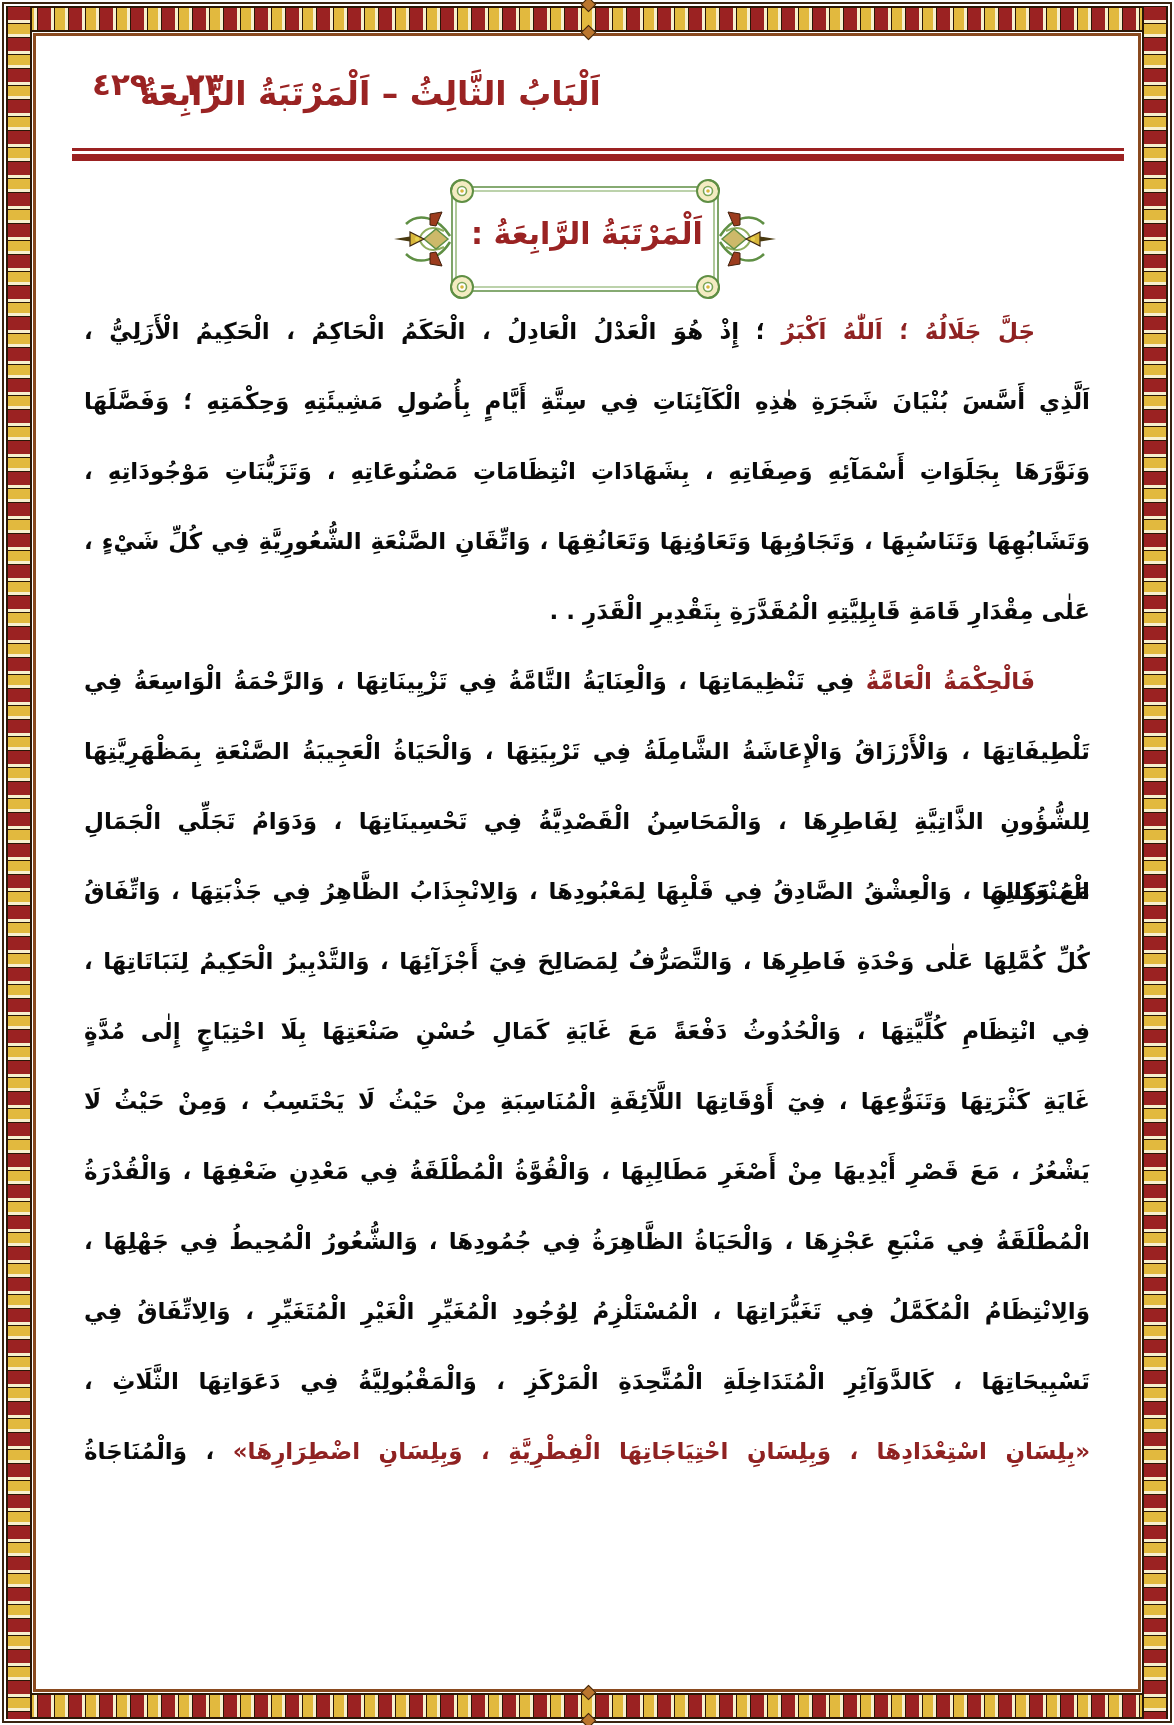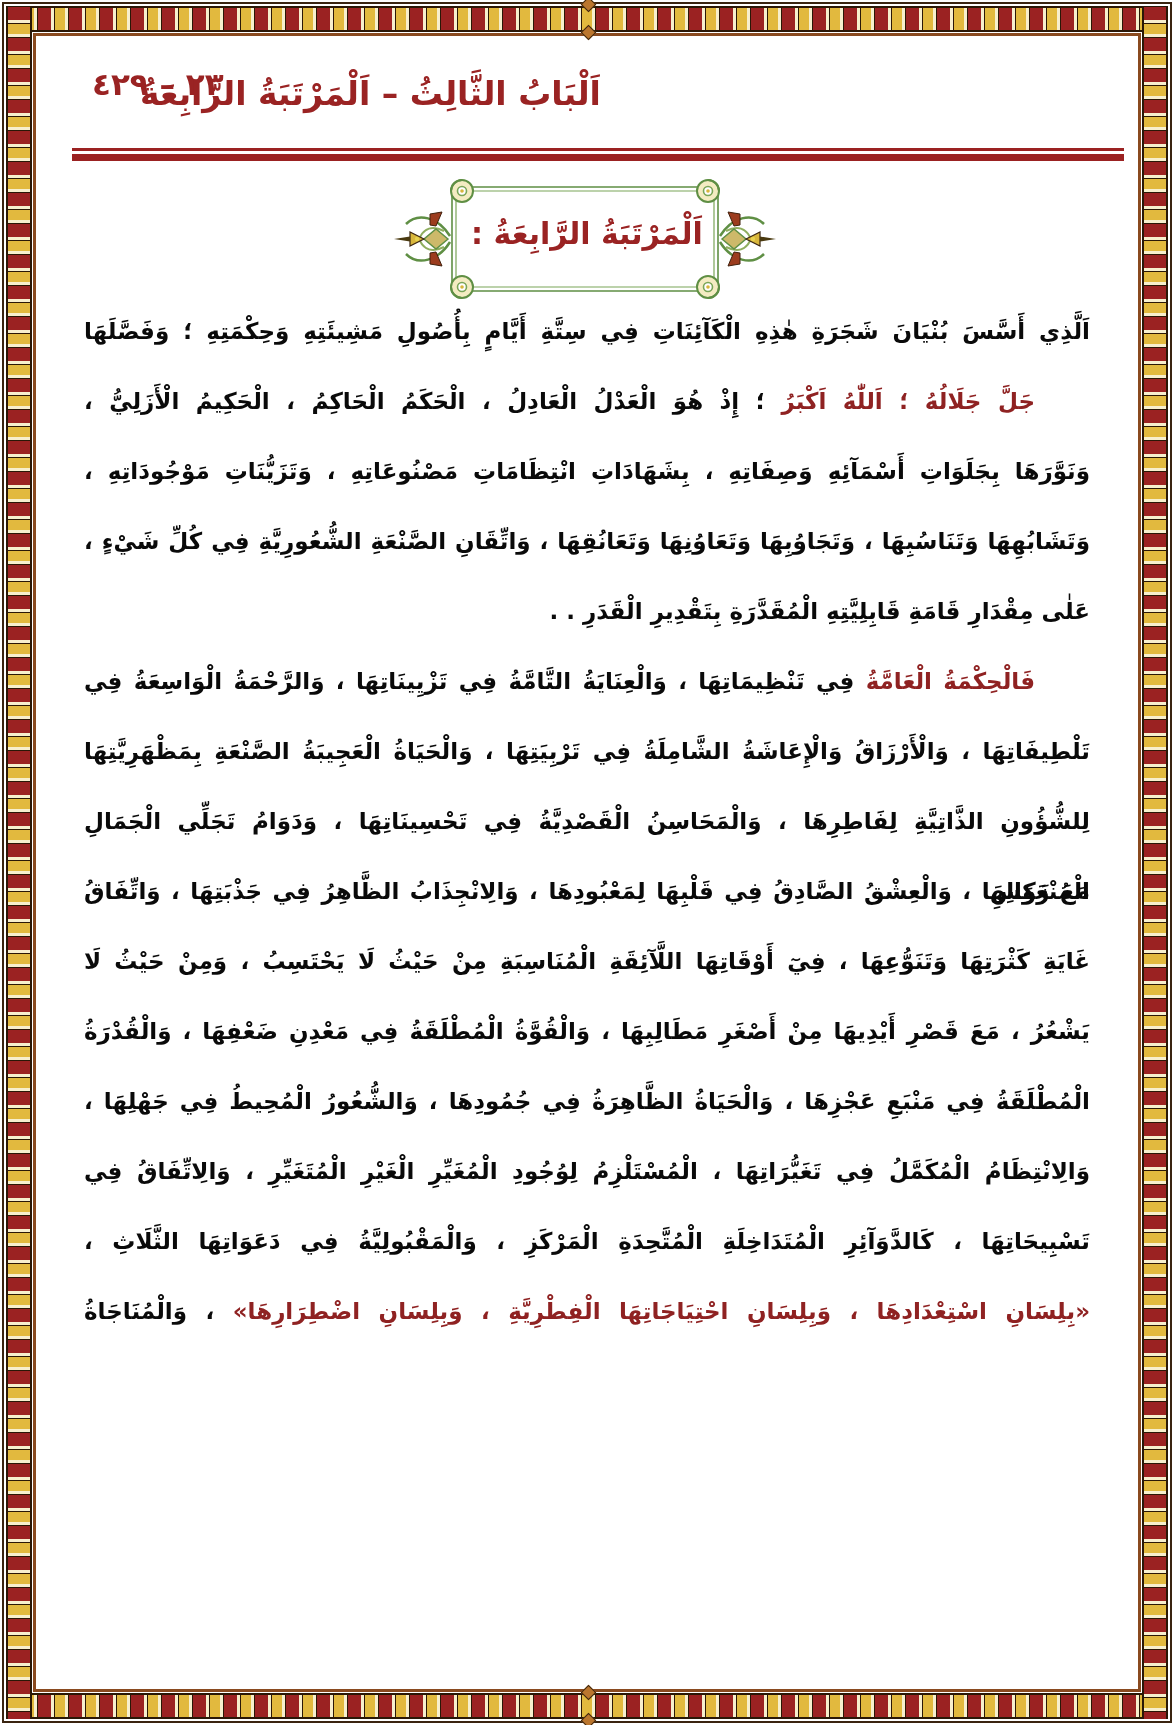--- a/index.html
+++ b/index.html
@@ -136,29 +136,31 @@
       <use href="#curl" x="0" y="0" transform="translate(336,14) scale(-1,1)"></use>
       <use href="#curl" x="0" y="0" transform="translate(90,110) scale(1,-1)"></use>
       <use href="#curl" x="0" y="0" transform="translate(336,110) scale(-1,-1)"></use>
       <use href="#flourish" transform="translate(78,62)"></use>
       <use href="#flourish" transform="translate(348,62) scale(-1,1)"></use>
     </svg>
     <div class="ornament-title">اَلْمَرْتَبَةُ الرَّابِعَةُ :</div>
   </div>
 
   <div class="body-text">
+      <div class="text-line indent"><span class="red">جَلَّ جَلَالُهُ ؛ اَللّٰهُ اَكْبَرُ</span><span> ؛ إِذْ هُوَ الْعَدْلُ الْعَادِلُ ، الْحَكَمُ الْحَاكِمُ ، الْحَكِيمُ الْأَزَلِيُّ ،</span></div>
       <div class="text-line"><span>اَلَّذِي أَسَّسَ بُنْيَانَ شَجَرَةِ هٰذِهِ الْكَآئِنَاتِ فِي سِتَّةِ أَيَّامٍ بِأُصُولِ مَشِيئَتِهِ وَحِكْمَتِهِ ؛ وَفَصَّلَهَا</span></div>
-      <div class="text-line indent"><span class="red">جَلَّ جَلَالُهُ ؛ اَللّٰهُ اَكْبَرُ</span><span> ؛ إِذْ هُوَ الْعَدْلُ الْعَادِلُ ، الْحَكَمُ الْحَاكِمُ ، الْحَكِيمُ الْأَزَلِيُّ ،</span></div>
       <div class="text-line"><span>وَنَوَّرَهَا بِجَلَوَاتِ أَسْمَآئِهِ وَصِفَاتِهِ ، بِشَهَادَاتِ انْتِظَامَاتِ مَصْنُوعَاتِهِ ، وَتَزَيُّنَاتِ مَوْجُودَاتِهِ ،</span></div>
       <div class="text-line"><span>وَتَشَابُهِهَا وَتَنَاسُبِهَا ، وَتَجَاوُبِهَا وَتَعَاوُنِهَا وَتَعَانُقِهَا ، وَاتِّقَانِ الصَّنْعَةِ الشُّعُورِيَّةِ فِي كُلِّ شَيْءٍ ،</span></div>
       <div class="text-line endline"><span>عَلٰى مِقْدَارِ قَامَةِ قَابِلِيَّتِهِ الْمُقَدَّرَةِ بِتَقْدِيرِ الْقَدَرِ . .</span></div>
       <div class="text-line indent"><span class="red">فَالْحِكْمَةُ الْعَامَّةُ</span><span> فِي تَنْظِيمَاتِهَا ، وَالْعِنَايَةُ التَّامَّةُ فِي تَزْيِينَاتِهَا ، وَالرَّحْمَةُ الْوَاسِعَةُ فِي</span></div>
       <div class="text-line"><span>تَلْطِيفَاتِهَا ، وَالْأَرْزَاقُ وَالْإِعَاشَةُ الشَّامِلَةُ فِي تَرْبِيَتِهَا ، وَالْحَيَاةُ الْعَجِيبَةُ الصَّنْعَةِ بِمَظْهَرِيَّتِهَا</span></div>
       <div class="text-line"><span>لِلشُّؤُونِ الذَّاتِيَّةِ لِفَاطِرِهَا ، وَالْمَحَاسِنُ الْقَصْدِيَّةُ فِي تَحْسِينَاتِهَا ، وَدَوَامُ تَجَلِّي الْجَمَالِ الْمُنْعَكِسِ</span></div>
       <div class="text-line"><span>مَعَ زَوَالِهَا ، وَالْعِشْقُ الصَّادِقُ فِي قَلْبِهَا لِمَعْبُودِهَا ، وَالِانْجِذَابُ الظَّاهِرُ فِي جَذْبَتِهَا ، وَاتِّفَاقُ</span></div>
+      <div class="text-line"><span>كُلِّ كُمَّلِهَا عَلٰى وَحْدَةِ فَاطِرِهَا ، وَالتَّصَرُّفُ لِمَصَالِحَ فِيٓ أَجْزَآئِهَا ، وَالتَّدْبِيرُ الْحَكِيمُ لِنَبَاتَاتِهَا ،</span></div>
+      <div class="text-line"><span>فِي انْتِظَامِ كُلِّيَّتِهَا ، وَالْحُدُوثُ دَفْعَةً مَعَ غَايَةِ كَمَالِ حُسْنِ صَنْعَتِهَا بِلَا احْتِيَاجٍ إِلٰى مُدَّةٍ</span></div>
       <div class="text-line"><span>غَايَةِ كَثْرَتِهَا وَتَنَوُّعِهَا ، فِيٓ أَوْقَاتِهَا اللَّآئِقَةِ الْمُنَاسِبَةِ مِنْ حَيْثُ لَا يَحْتَسِبُ ، وَمِنْ حَيْثُ لَا</span></div>
       <div class="text-line"><span>يَشْعُرُ ، مَعَ قَصْرِ أَيْدِيهَا مِنْ أَصْغَرِ مَطَالِبِهَا ، وَالْقُوَّةُ الْمُطْلَقَةُ فِي مَعْدِنِ ضَعْفِهَا ، وَالْقُدْرَةُ</span></div>
       <div class="text-line"><span>الْمُطْلَقَةُ فِي مَنْبَعِ عَجْزِهَا ، وَالْحَيَاةُ الظَّاهِرَةُ فِي جُمُودِهَا ، وَالشُّعُورُ الْمُحِيطُ فِي جَهْلِهَا ،</span></div>
       <div class="text-line"><span>وَالِانْتِظَامُ الْمُكَمَّلُ فِي تَغَيُّرَاتِهَا ، الْمُسْتَلْزِمُ لِوُجُودِ الْمُغَيِّرِ الْغَيْرِ الْمُتَغَيِّرِ ، وَالِاتِّفَاقُ فِي</span></div>
       <div class="text-line"><span>تَسْبِيحَاتِهَا ، كَالدَّوَآئِرِ الْمُتَدَاخِلَةِ الْمُتَّحِدَةِ الْمَرْكَزِ ، وَالْمَقْبُولِيَّةُ فِي دَعَوَاتِهَا الثَّلَاثِ ،</span></div>
       <div class="text-line"><span class="red">«بِلِسَانِ اسْتِعْدَادِهَا ، وَبِلِسَانِ احْتِيَاجَاتِهَا الْفِطْرِيَّةِ ، وَبِلِسَانِ اضْطِرَارِهَا»</span><span> ، وَالْمُنَاجَاةُ</span></div>
     </div>
 
 </div>
 

